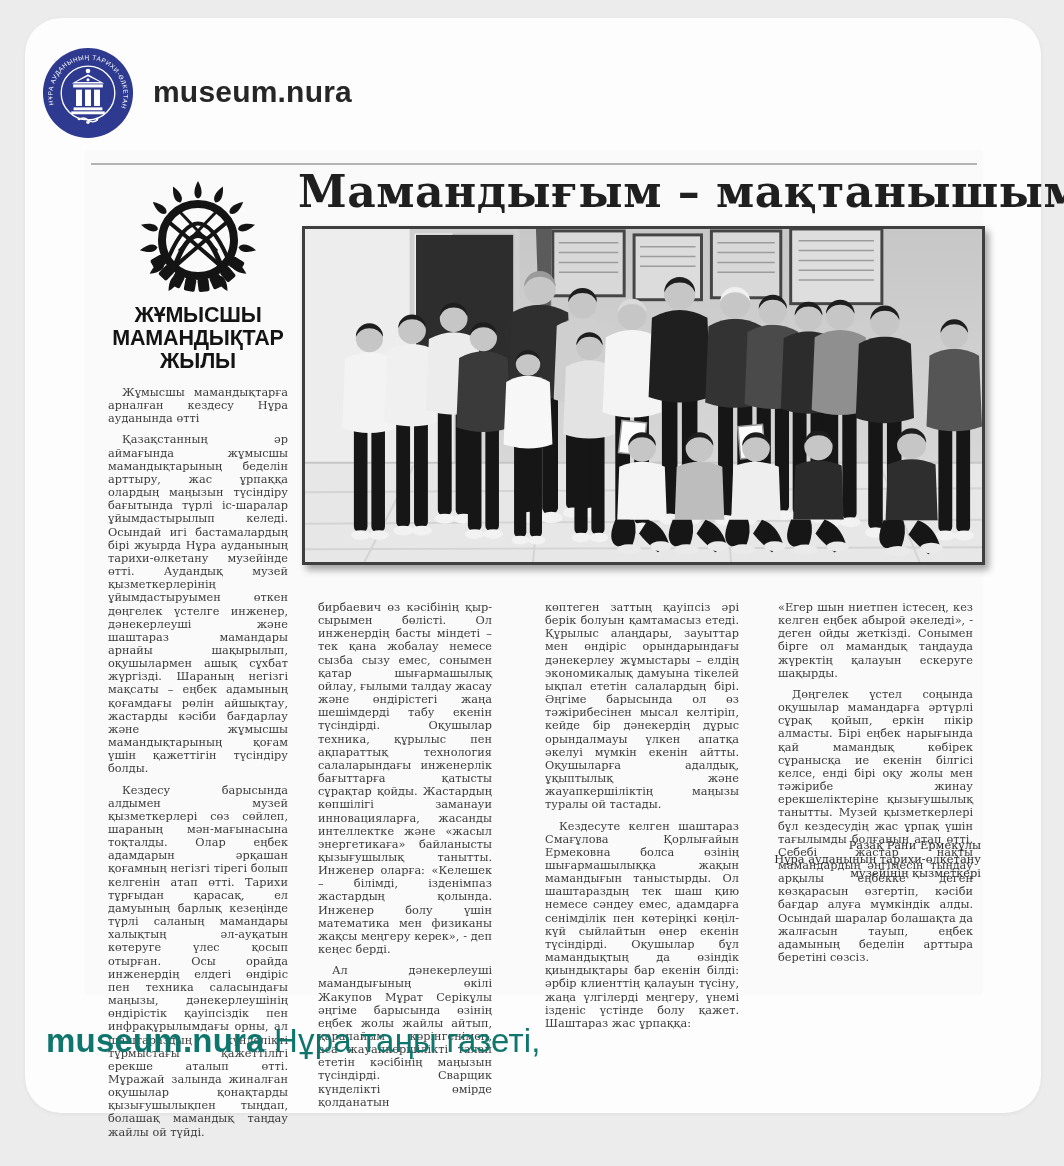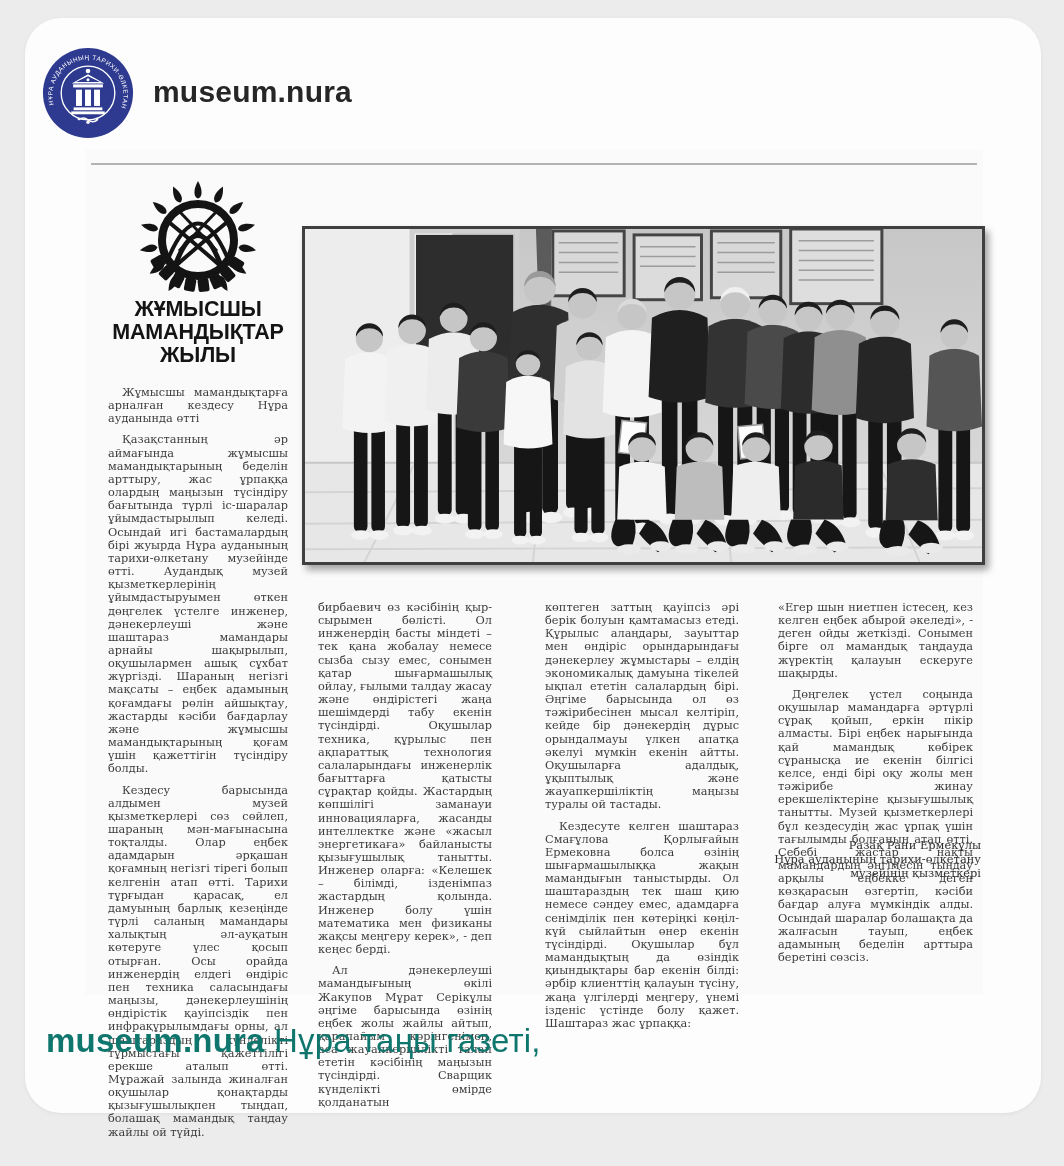--- a/index.html
+++ b/index.html
@@ -22,21 +22,21 @@
   }
   
   .newspaper{
     position:absolute;left:60px;top:132px;width:898px;height:845px;
     background:#fafafa;
   }
   .np-rule{position:absolute;left:6px;top:13px;width:886px;height:2px;background:#b3b3b3;}
   .np-badge{position:absolute;left:15px;top:24px;width:196px;text-align:center;}
   .np-badge svg{display:block;margin:0 auto;}
   .np-badge-title{
-    margin-top:0;font-weight:700;font-size:21.5px;line-height:23px;
+    margin-top:6px;font-weight:700;font-size:21.5px;line-height:23px;
     color:#141414;letter-spacing:-0.2px;
   }
   .np-headline{
     position:absolute;left:213px;top:16px;width:684px;
     font-family:"DejaVu Serif", serif;font-weight:700;font-size:44px;
     color:#1f1f1f;text-align:center;white-space:nowrap;letter-spacing:0.5px;
   }
   .np-photo{
     position:absolute;left:217px;top:76px;width:683px;height:339px;
     border:3px solid #3f3f3f;box-sizing:border-box;
@@ -146,20 +146,21 @@
           <path d="M19,-29 Q0,-9 -19,11" stroke-width="3"></path>
         </g>
       </svg>
       <div class="np-badge-title">
         <div>ЖҰМЫСШЫ</div>
         <div>МАМАНДЫҚТАР</div>
         <div>ЖЫЛЫ</div>
       </div>
     </div>
 
+    <div class="np-headline">Мамандығым – мақтанышым</div>
 
     <div class="np-photo">
       <svg viewBox="0 0 683 339" preserveAspectRatio="none">
         <defs>
           <linearGradient id="wallg" x1="0" y1="0" x2="0" y2="1">
             <stop offset="0" stop-color="#c7c7c7"></stop>
               <stop offset="1" stop-color="#dedede"></stop>
           </linearGradient>
           <g id="pstand">
             <rect x="-16" y="100" width="14" height="116" rx="6" fill="#161616"></rect>

